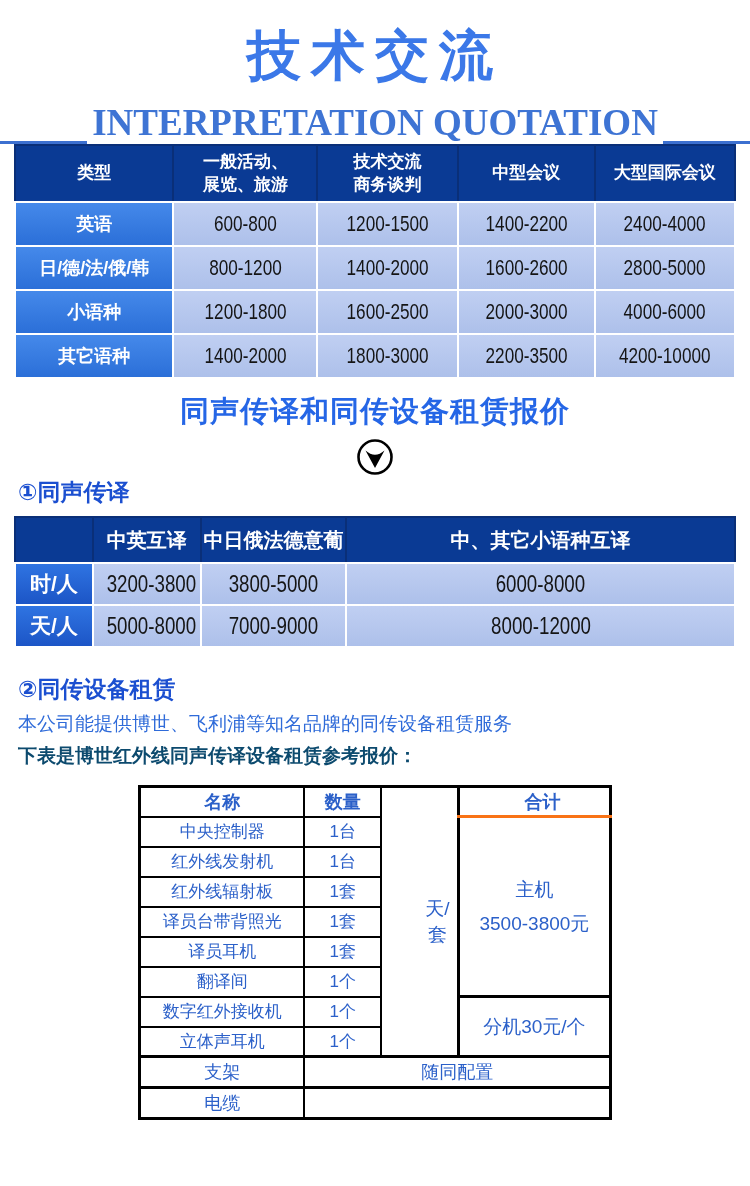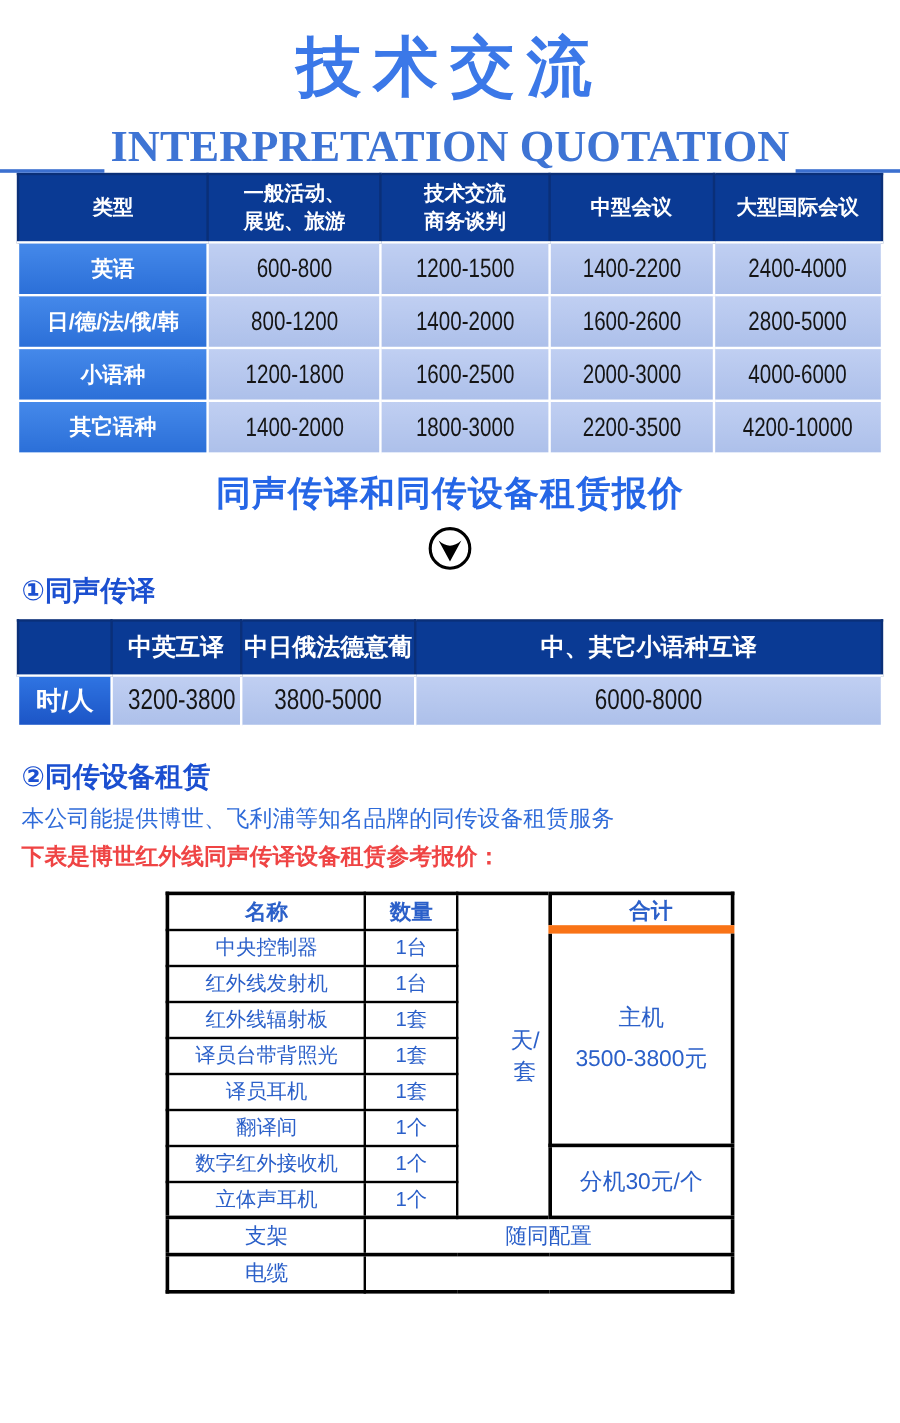--- a/index.html
+++ b/index.html
@@ -43,30 +43,30 @@
   .t2 .rowhead { background:linear-gradient(180deg,#2f74e2,#1c55c6); font-size:21px; height:42px; }
   .t2 .num { font-size:24px; }
 
   
   .section-title { text-align:center; color:#2566e6; font-weight:bold; font-size:29px; margin-top:13px; letter-spacing:1px; }
   .arrow-wrap { text-align:center; margin-top:5px; height:42px; }
   .sub-label { color:#1b4fd0; font-weight:bold; font-size:23px; margin:0 0 8px 18px; }
   .sub-label.first { margin-top:-2px; }
   .sub-label.second { margin-top:26px; margin-bottom:4px; }
   .desc1 { color:#2f6bd9; font-size:19px; margin:6px 0 2px 18px; }
-  .desc2 { color:#ef4444; font-weight:bold; font-size:19px; margin:6px 0 0 18px; }
+  .desc2 { color:#0c4a6e; font-weight:bold; font-size:19px; margin:6px 0 0 18px; }
 
   
   .t3 {
     margin:16px auto 0; width:474px; border-collapse:collapse; border:3px solid #000;
     table-layout:fixed; color:#2b60c9;
   }
   .t3 th, .t3 td { border:2px solid #000; text-align:center; vertical-align:middle; padding:0; font-size:17px; height:30px; background:#fff; }
   .t3 .hdr { font-weight:bold; font-size:18px; }
-  .t3 .total-h { border-left:3px solid #000; border-bottom:7px solid #f97316;padding-left:16px; }
+  .t3 .total-h { border-left:3px solid #000; border-bottom:3px solid #f97316;padding-left:16px; }
   .t3 .unit-cell { font-size:19px;padding-left:36px; }
   .t3 .main-total { font-size:19px; line-height:1.75; border-left:3px solid #000; border-bottom:3px solid #000; }
   .t3 .sub-total { font-size:19px; border-left:3px solid #000; }
   .t3 tr.bottom-row td { border-top:3px solid #000; font-size:18px; height:31px; }
 </style>
 </head>
 <body>
 
 <div class="title-cn">技术交流</div>
 <div class="title-en-row">
@@ -151,20 +151,26 @@
       <th>中、其它小语种互译</th>
     </tr>
   </thead>
   <tbody>
     <tr>
       <th class="rowhead">时/人</th>
       <td class="val"><span class="num">3200-3800</span></td>
       <td class="val"><span class="num">3800-5000</span></td>
       <td class="val"><span class="num">6000-8000</span></td>
     </tr>
+    <tr>
+      <th class="rowhead">天/人</th>
+      <td class="val"><span class="num">5000-8000</span></td>
+      <td class="val"><span class="num">7000-9000</span></td>
+      <td class="val"><span class="num">8000-12000</span></td>
+    </tr>
   </tbody>
 </table>
 
 <div class="sub-label second">②同传设备租赁</div>
 <div class="desc1">本公司能提供博世、飞利浦等知名品牌的同传设备租赁服务</div>
 <div class="desc2">下表是博世红外线同声传译设备租赁参考报价：</div>
 
 <table class="t3">
   <colgroup>
       <col style="width:35%">

